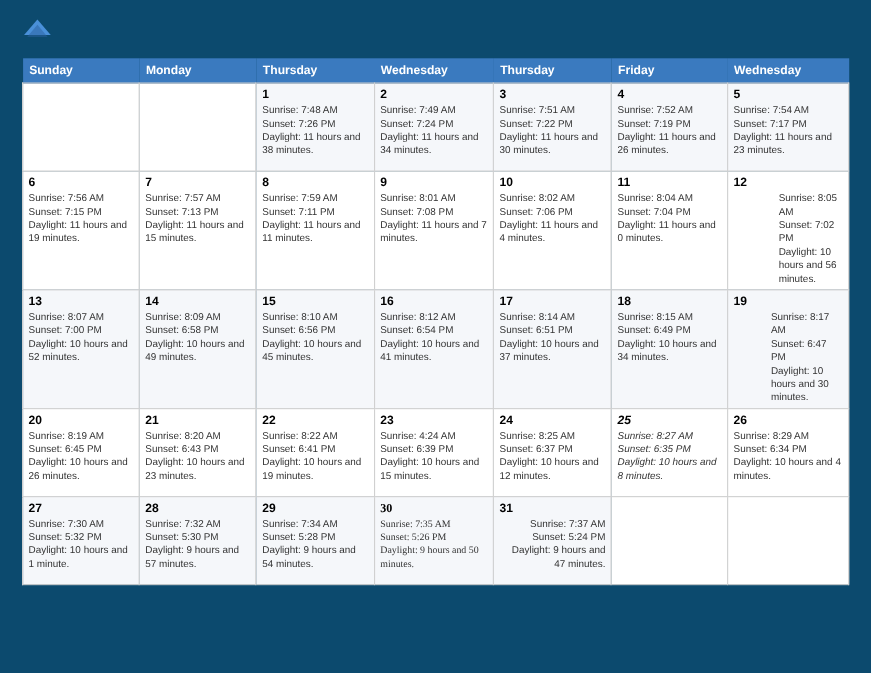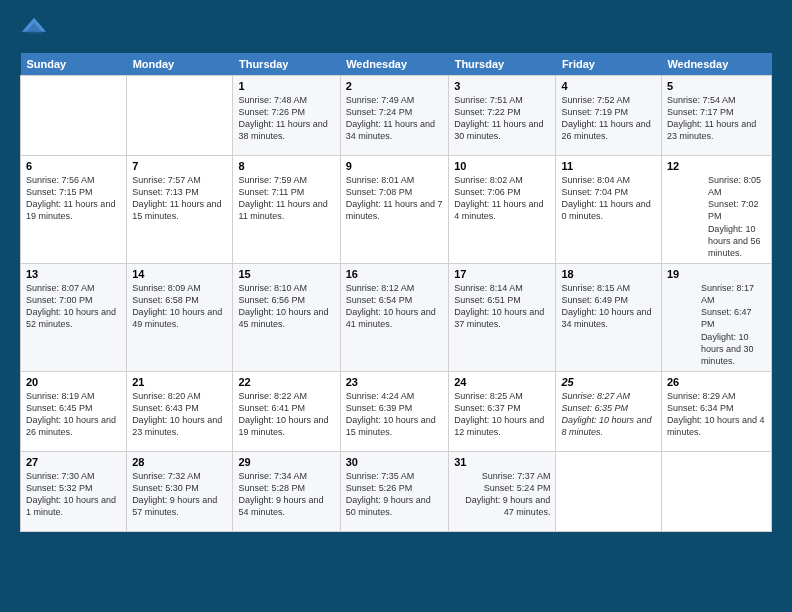--- a/index.html
+++ b/index.html
@@ -309,21 +309,21 @@
             <div class="day-info" style="white-space: pre-line;">Sunrise: 7:32 AM
 Sunset: 5:30 PM
 Daylight: 9 hours and 57 minutes.</div>
           </td>
           <td style="background-color: rgb(245, 247, 250);">
             <span class="day-number">29</span>
             <div class="day-info" style="white-space: pre-line;">Sunrise: 7:34 AM
 Sunset: 5:28 PM
 Daylight: 9 hours and 54 minutes.</div>
           </td>
-          <td style="background-color: rgb(245, 247, 250);">
+          <td style="background-color: rgb(245, 247, 250); font-family: Liberation Serif, serif;">
             <span class="day-number">30</span>
             <div class="day-info" style="white-space: pre-line;">Sunrise: 7:35 AM
 Sunset: 5:26 PM
 Daylight: 9 hours and 50 minutes.</div>
           </td>
           <td style="background-color: rgb(245, 247, 250);">
             <span class="day-number">31</span>
             <div class="day-info" style="white-space: pre-line; text-align: right;">Sunrise: 7:37 AM
 Sunset: 5:24 PM
 Daylight: 9 hours and 47 minutes.</div>

